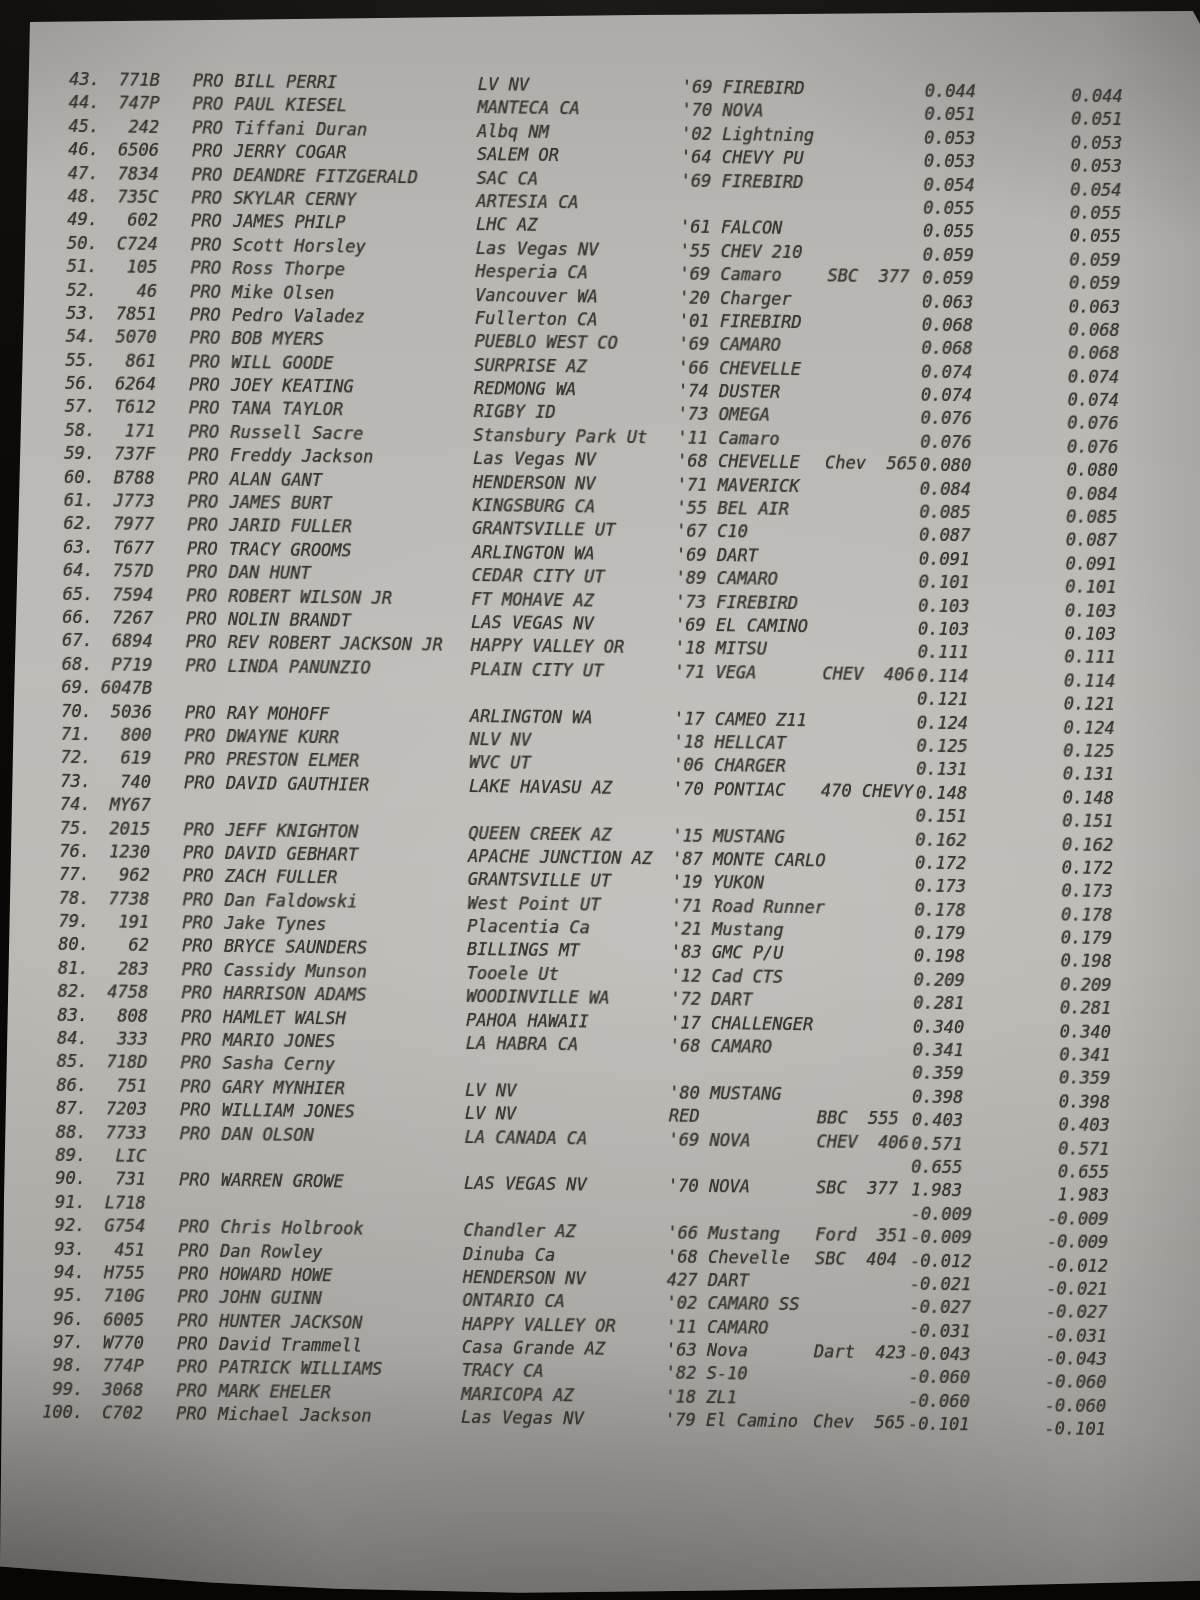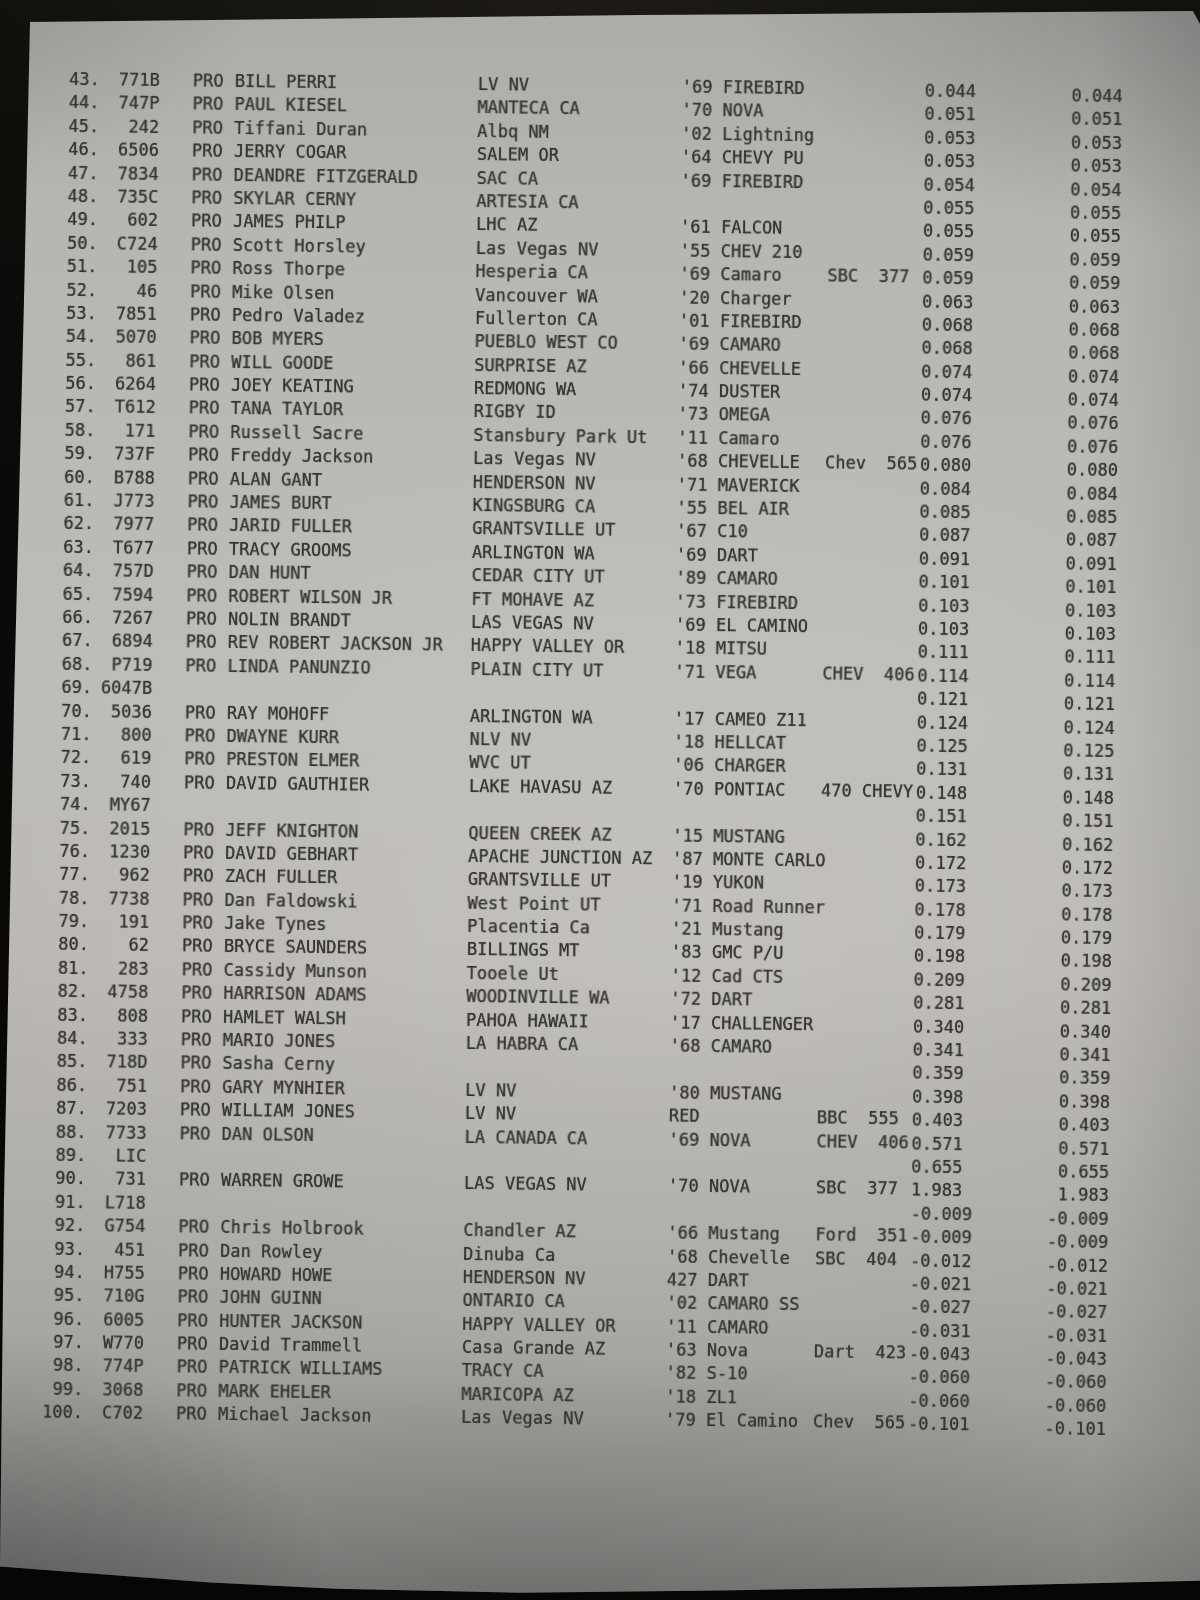--- a/index.html
+++ b/index.html
@@ -11,20 +11,21 @@
     background: #0a0907;
     font-family: "DejaVu Sans Mono", "Liberation Mono", monospace;
   }
   .scene {
     position: relative;
     width: 1200px;
     height: 1600px;
     background:
       radial-gradient(900px 300px at 50% 0%, rgba(48,44,40,0.35), rgba(0,0,0,0) 70%),
       linear-gradient(180deg, #12100d 0%, #0b0a08 30%, #070605 100%);
+    font-style: italic;
   }
   .paper {
     position: absolute;
     inset: 0;
     clip-path: polygon(
       2.5% 1.38%, 53.3% 0.94%, 99.4% 0.69%, 100% 1.5%,
       100% 98.8%, 80% 99.15%, 60% 99.4%, 43.3% 99.55%, 28% 99.3%, 17.5% 98.9%, 0% 97.9%,
       0.33% 75%, 1.17% 43.75%, 2.0% 18.75%
     );
     background:

